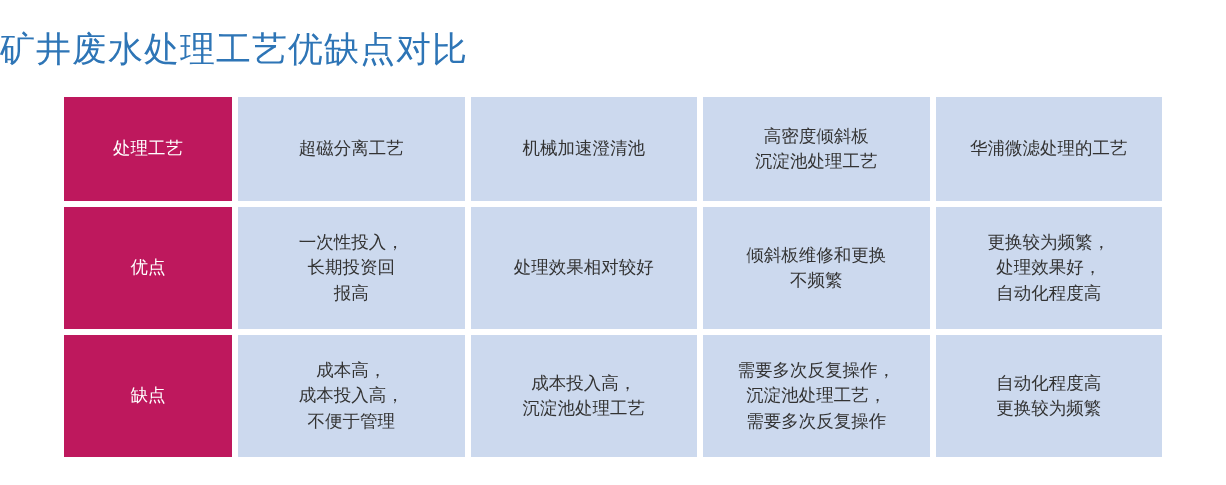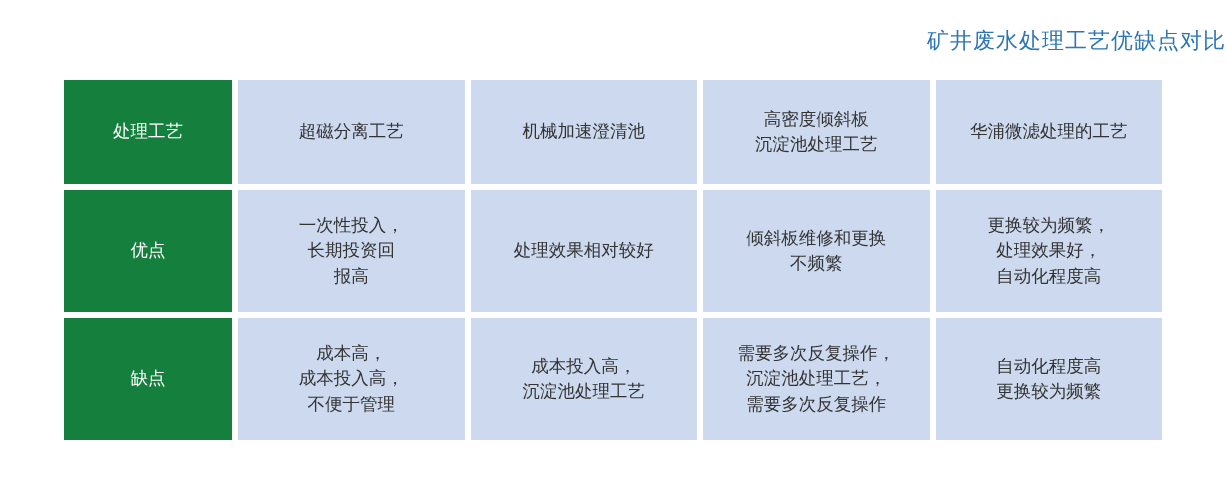--- a/index.html
+++ b/index.html
@@ -14,22 +14,22 @@
     color: #333333;
     overflow: hidden;
   }
   .page {
     position: relative;
     width: 1226px;
     height: 485px;
     box-sizing: border-box;
   }
   .title {
-    text-align: right;
-    font-size: 22px;
+    text-align: left;
+    font-size: 35px;
     color: #2e75b6;
     letter-spacing: 1px;
     padding-top: 26px;
     padding-bottom: 18px;
     font-weight: normal;
     margin: 0;
   }
   .table-wrap {
     padding: 0 58px;
     box-sizing: border-box;
@@ -43,21 +43,21 @@
   }
   table.cmp td {
     text-align: center;
     vertical-align: middle;
     font-size: 17.5px;
     line-height: 1.45;
     padding: 8px 6px;
     box-sizing: border-box;
   }
   td.head {
-    background: #15803d;
+    background: #be185d;
     color: #ffffff;
     width: 168px;
     font-size: 17.5px;
   }
   td.cell {
     background: #ccd9ee;
     color: #333333;
   }
   tr.r1 td { height: 104px; }
   tr.r2 td { height: 122px; }

